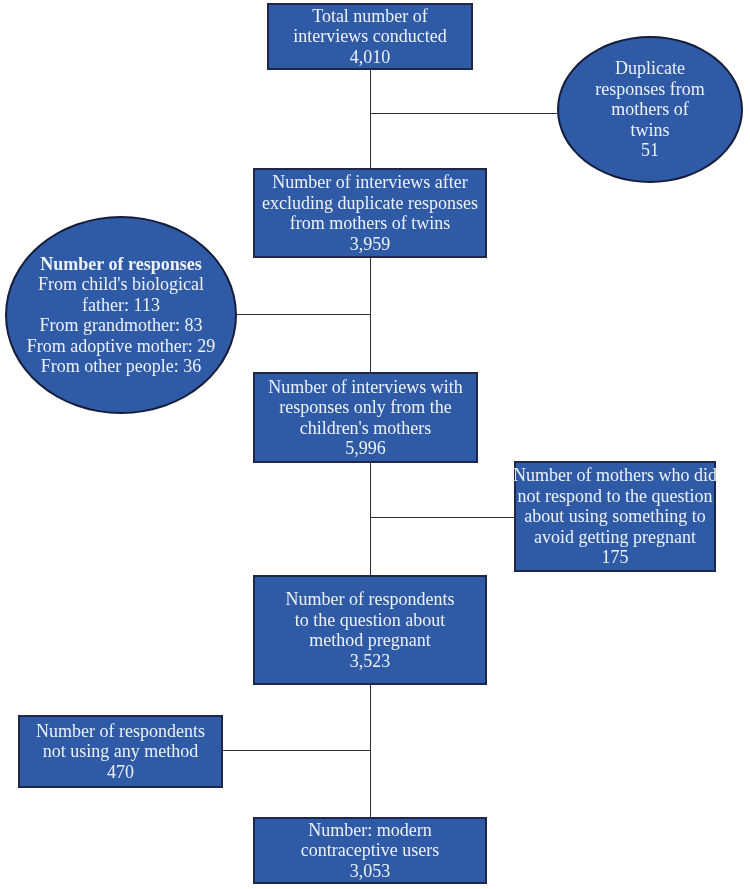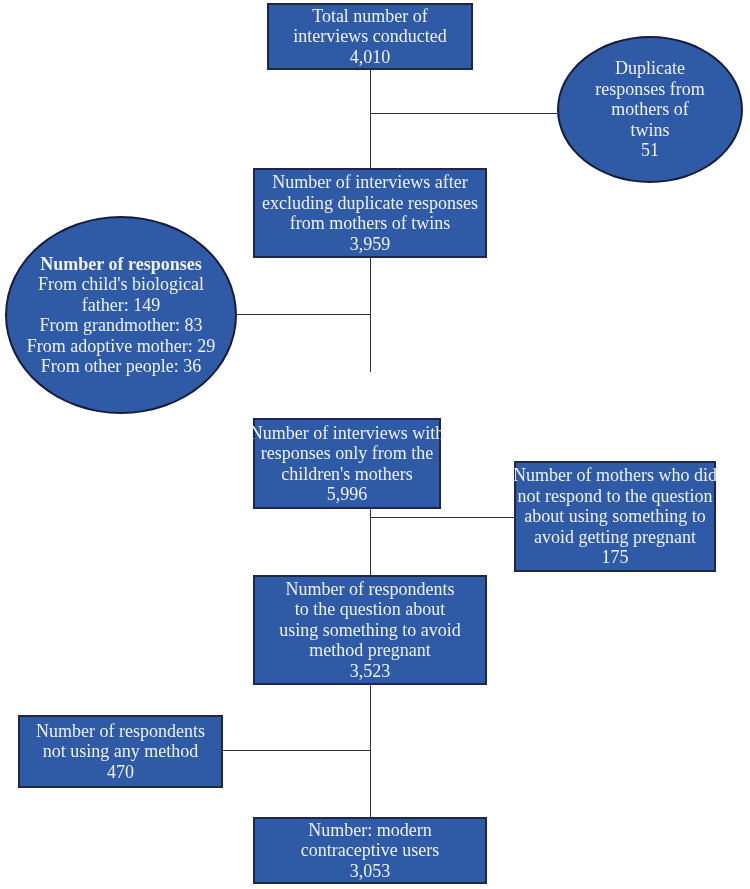--- a/index.html
+++ b/index.html
@@ -27,21 +27,21 @@
   .bold{font-weight:bold;}
   .line{position:absolute;background:var(--connector,#2f2f34);z-index:1;}
   .line.v{width:1px;}
   .line.h{height:1px;}
 
   
   #n-total    {left:267px;top:3px;  width:206px;height:67px;}
   #n-dup      {left:557px;top:36px; width:186px;height:147px;}
   #n-afterdup {left:253px;top:168px;width:234px;height:90px;}
   #n-otherresp{left:5px;  top:216px;width:232px;height:198px;}
-  #n-mothers  {left:253px;top:372px;width:188px;height:91px;margin-top:46px;}
+  #n-mothers  {left:253px;top:372px;width:225px;height:91px;}
   #n-nonresp  {left:514px;top:461px;width:202px;height:111px;}
   #n-resp     {left:253px;top:575px;width:234px;height:110px;}
   #n-nomethod {left:18px; top:715px;width:205px;height:73px;}
   #n-sample   {left:253px;top:817px;width:234px;height:67px;}
 
   
   #c-v1{left:370px;top:70px; height:98px;}
   #c-h1{left:370px;top:113px;width:187px;}
   #c-v2{left:370px;top:258px;height:114px;}
   #c-h2{left:236px;top:314px;width:134px;}
@@ -81,21 +81,21 @@
   <div class="node box" id="n-afterdup">
     <div class="ln">Number of interviews after</div>
     <div class="ln">excluding duplicate responses</div>
     <div class="ln">from mothers of twins</div>
     <div class="ln">3,959</div>
   </div>
 
   <div class="node ellipse" id="n-otherresp">
     <div class="ln bold">Number of responses</div>
     <div class="ln">From child's biological</div>
-    <div class="ln">father: 149</div>
+    <div class="ln">father: 113</div>
     <div class="ln">From grandmother: 83</div>
     <div class="ln">From adoptive mother: 29</div>
     <div class="ln">From other people: 36</div>
   </div>
 
   <div class="node box" id="n-mothers">
     <div class="ln">Number of interviews with</div>
     <div class="ln">responses only from the</div>
     <div class="ln">children's mothers</div>
     <div class="ln">5,996</div>
@@ -105,21 +105,20 @@
     <div class="ln">Number of mothers who did</div>
     <div class="ln">not respond to the question</div>
     <div class="ln">about using something to</div>
     <div class="ln">avoid getting pregnant</div>
     <div class="ln">175</div>
   </div>
 
   <div class="node box" id="n-resp">
     <div class="ln">Number of respondents</div>
     <div class="ln">to the question about</div>
-    <div class="ln">using something to avoid</div>
     <div class="ln">method pregnant</div>
     <div class="ln">3,523</div>
   </div>
 
   <div class="node box" id="n-nomethod">
     <div class="ln">Number of respondents</div>
     <div class="ln">not using any method</div>
     <div class="ln">470</div>
   </div>
 

